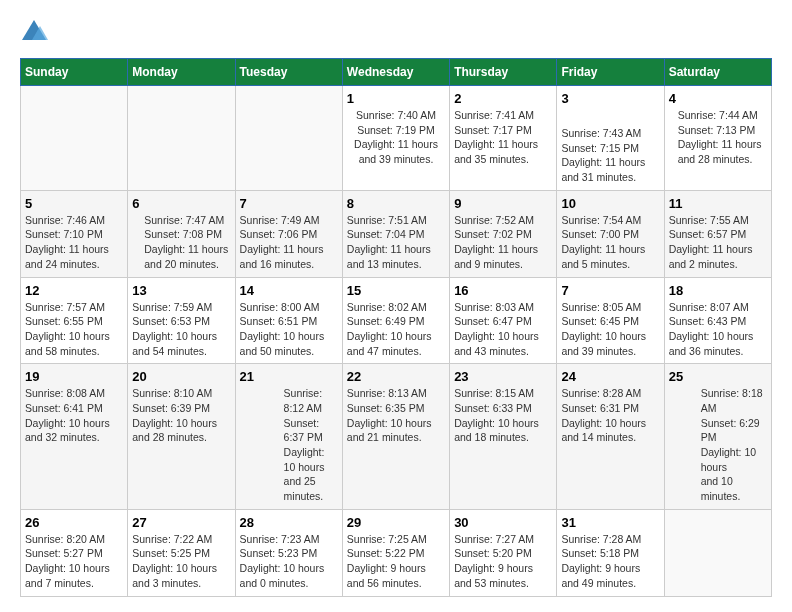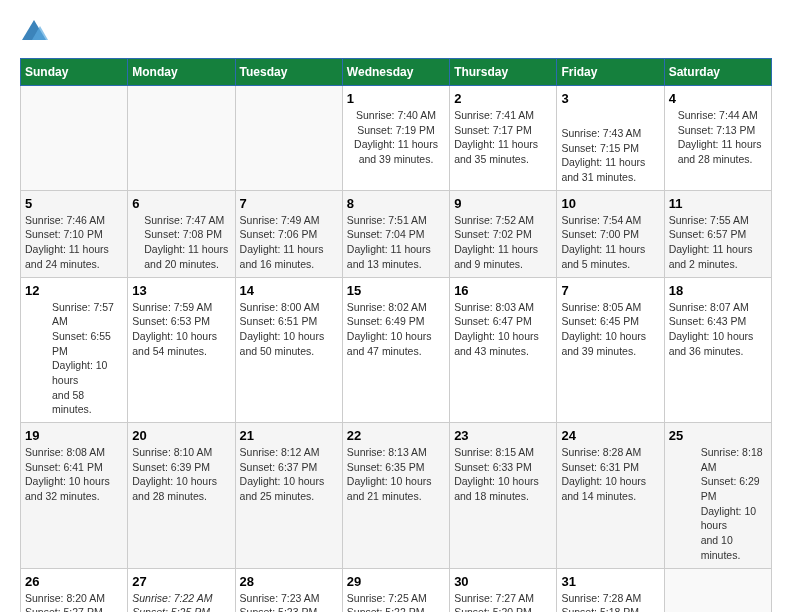--- a/index.html
+++ b/index.html
@@ -197,21 +197,21 @@
           <span class="day-num">11</span>
           <div class="day-info" style="white-space: pre-line;">Sunrise: 7:55 AM
 Sunset: 6:57 PM
 Daylight: 11 hours
 and 2 minutes.</div>
         </td>
       </tr>
       <tr>
         <td>
           <span class="day-num">12</span>
-          <div class="day-info" style="white-space: pre-line; margin-left: 27px;">Sunrise: 7:57 AM
+          <div class="day-info" style="white-space: pre-line;">Sunrise: 7:57 AM
 Sunset: 6:55 PM
 Daylight: 10 hours
 and 58 minutes.</div>
         </td>
         <td>
           <span class="day-num">13</span>
           <div class="day-info" style="white-space: pre-line;">Sunrise: 7:59 AM
 Sunset: 6:53 PM
 Daylight: 10 hours
 and 54 minutes.</div>
@@ -262,21 +262,21 @@
         </td>
         <td>
           <span class="day-num">20</span>
           <div class="day-info" style="white-space: pre-line;">Sunrise: 8:10 AM
 Sunset: 6:39 PM
 Daylight: 10 hours
 and 28 minutes.</div>
         </td>
         <td>
           <span class="day-num">21</span>
-          <div class="day-info" style="white-space: pre-line;">Sunrise: 8:12 AM
+          <div class="day-info" style="white-space: pre-line; margin-left: 44px;">Sunrise: 8:12 AM
 Sunset: 6:37 PM
 Daylight: 10 hours
 and 25 minutes.</div>
         </td>
         <td>
           <span class="day-num">22</span>
           <div class="day-info" style="white-space: pre-line;">Sunrise: 8:13 AM
 Sunset: 6:35 PM
 Daylight: 10 hours
 and 21 minutes.</div>
@@ -306,21 +306,21 @@
       <tr>
         <td>
           <span class="day-num">26</span>
           <div class="day-info" style="white-space: pre-line;">Sunrise: 8:20 AM
 Sunset: 5:27 PM
 Daylight: 10 hours
 and 7 minutes.</div>
         </td>
         <td>
           <span class="day-num">27</span>
-          <div class="day-info" style="white-space: pre-line; font-style: italic;">Sunrise: 7:22 AM
+          <div class="day-info" style="white-space: pre-line;">Sunrise: 7:22 AM
 Sunset: 5:25 PM
 Daylight: 10 hours
 and 3 minutes.</div>
         </td>
         <td>
           <span class="day-num">28</span>
           <div class="day-info" style="white-space: pre-line;">Sunrise: 7:23 AM
 Sunset: 5:23 PM
 Daylight: 10 hours
 and 0 minutes.</div>

